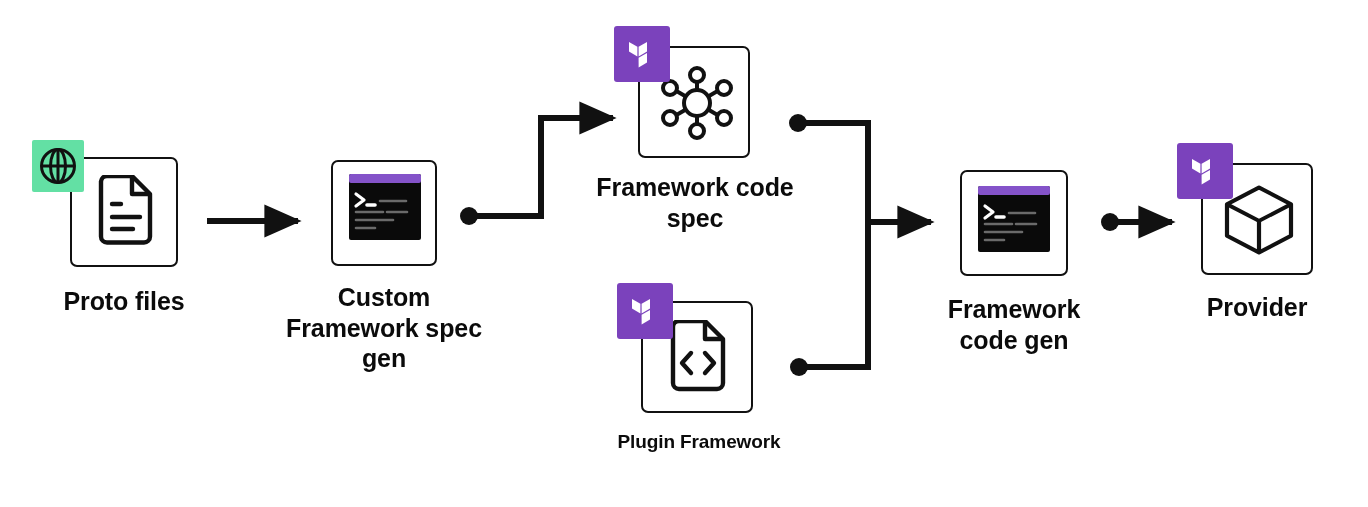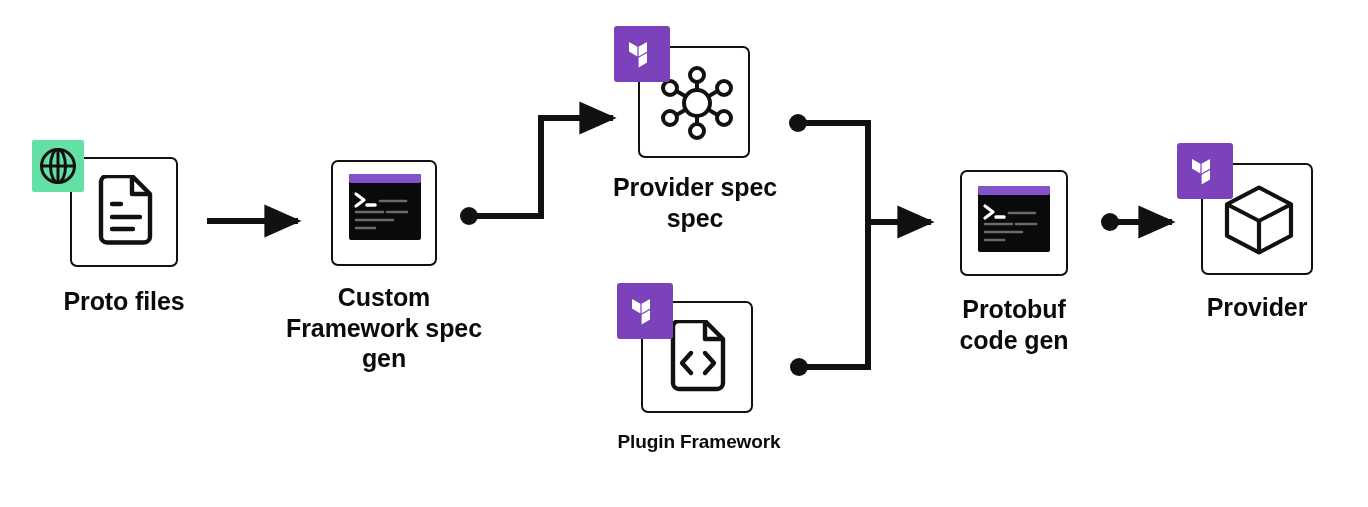--- a/index.html
+++ b/index.html
@@ -172,21 +172,21 @@
       <div class="badge badge-tf" style="left:614px; top:26px; width:56px; height:56px;">
         <svg width="56" height="56" viewBox="0 0 56 56">
           <g fill="#ffffff">
             <polygon points="15,16 23.4,20.8 23.4,30.4 15,25.6"></polygon>
             <polygon points="24.6,20.8 33,16 33,25.6 24.6,30.4"></polygon>
             <polygon points="24.6,31.8 33,27 33,36.6 24.6,41.4"></polygon>
           </g>
         </svg>
       </div>
 
-      <div class="node-label" style="left:575px; top:172px; width:240px; font-size:25px;">Provider spec
+      <div class="node-label" style="left:575px; top:172px; width:240px; font-size:25px;">Framework code
 spec</div>
     </div>
 
     <div class="node">
       <div class="node-box" style="left:641px; top:301px; width:112px; height:112px;"></div>
 
       <svg class="node-icon" style="left:667px; top:320px;" width="62" height="76" viewBox="0 0 62 76">
         <path d="M 6 7 A 6 6 0 0 1 12 1 L 38 1 L 56 19 L 56 63 A 6 6 0 0 1 50 69 L 12 69 A 6 6 0 0 1 6 63 Z" fill="#ffffff" stroke="#111111" stroke-width="4.4" stroke-linejoin="round"></path>
         <path d="M 38 1 L 38 19 L 56 19" fill="none" stroke="#111111" stroke-width="4.4" stroke-linejoin="round"></path>
         <path d="M 24 33 L 15 43 L 24 53" fill="none" stroke="#111111" stroke-width="4.4" stroke-linecap="round" stroke-linejoin="round"></path>
@@ -214,21 +214,21 @@
         <rect x="0" y="0" width="72" height="9" rx="2" fill="#8453c9"></rect>
         <path d="M 7 20 L 15 26 L 7 32" fill="none" stroke="#ffffff" stroke-width="3.2" stroke-linecap="round" stroke-linejoin="round"></path>
         <line x1="18" y1="31" x2="26" y2="31" stroke="#ffffff" stroke-width="3.6" stroke-linecap="round"></line>
         <line x1="31" y1="27" x2="57" y2="27" stroke="#6a6a6a" stroke-width="2.6" stroke-linecap="round"></line>
         <line x1="7" y1="38" x2="34" y2="38" stroke="#6a6a6a" stroke-width="2.6" stroke-linecap="round"></line>
         <line x1="38" y1="38" x2="58" y2="38" stroke="#6a6a6a" stroke-width="2.6" stroke-linecap="round"></line>
         <line x1="7" y1="46" x2="44" y2="46" stroke="#6a6a6a" stroke-width="2.6" stroke-linecap="round"></line>
         <line x1="7" y1="54" x2="26" y2="54" stroke="#6a6a6a" stroke-width="2.6" stroke-linecap="round"></line>
       </svg>
 
-      <div class="node-label" style="left:894px; top:294px; width:240px; font-size:25px;">Protobuf
+      <div class="node-label" style="left:894px; top:294px; width:240px; font-size:25px;">Framework
 code gen</div>
     </div>
 
     <div class="node">
       <div class="node-box" style="left:1201px; top:163px; width:112px; height:112px;"></div>
 
       <svg class="node-icon" style="left:1221px; top:180px;" width="76" height="80" viewBox="0 0 76 80">
         <path d="M 38 5 L 70 23 L 70 57 L 38 75 L 6 57 L 6 23 Z" fill="none" stroke="#111111" stroke-width="4.2" stroke-linejoin="round" transform="scale(1,0.93) translate(0,3)"></path>
         <path d="M 6 23 L 38 41 L 70 23" fill="none" stroke="#111111" stroke-width="4.2" stroke-linejoin="round" transform="scale(1,0.93) translate(0,3)"></path>
         <path d="M 38 41 L 38 75" fill="none" stroke="#111111" stroke-width="4.2" stroke-linejoin="round" transform="scale(1,0.93) translate(0,3)"></path>

